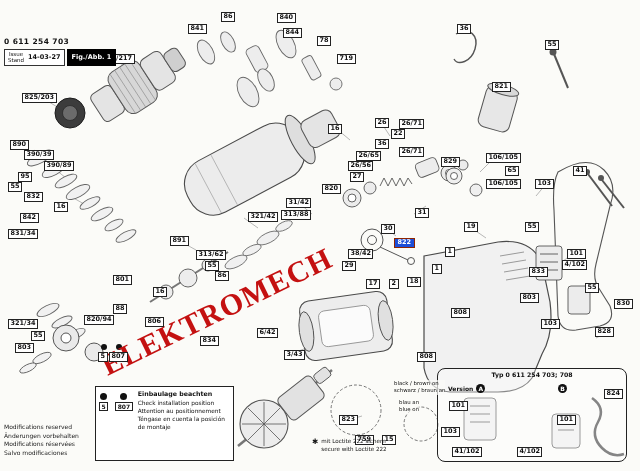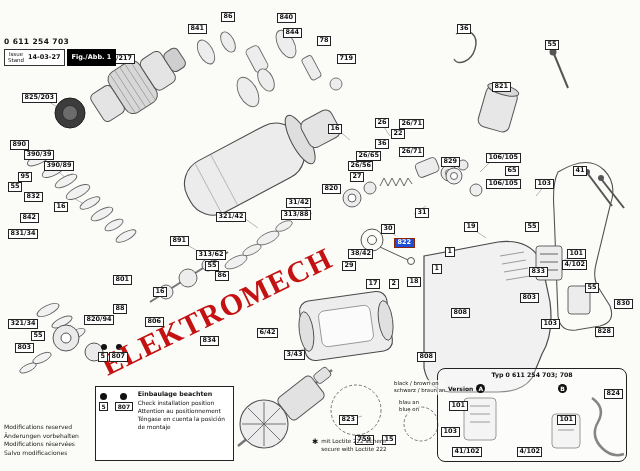--- a/index.html
+++ b/index.html
@@ -268,21 +268,21 @@
       <div class="plabel box" style="left: 356px; top: 151px;">26/65</div>
       <div class="plabel box" style="left: 348px; top: 161px;">26/56</div>
       <div class="plabel box" style="left: 350px; top: 172px;">27</div>
       <div class="plabel box" style="left: 322px; top: 184px;">820</div>
       <div class="plabel box" style="left: 415px; top: 208px;">31</div>
       <div class="plabel box" style="left: 381px; top: 224px;">30</div>
       <div class="plabel red" style="left: 394px; top: 238px;">822</div>
       <div class="plabel box" style="left: 348px; top: 249px;">38/42</div>
       <div class="plabel box" style="left: 342px; top: 261px;">29</div>
       <div class="plabel box" style="left: 170px; top: 236px;">891</div>
-      <div class="plabel box" style="left: 216px; top: 212px;">321/42</div>
+      <div class="plabel box" style="left: 248px; top: 212px;">321/42</div>
       <div class="plabel box" style="left: 286px; top: 198px;">31/42</div>
       <div class="plabel box" style="left: 281px; top: 210px;">313/88</div>
       <div class="plabel box" style="left: 196px; top: 250px;">313/62</div>
       <div class="plabel box" style="left: 205px; top: 261px;">55</div>
       <div class="plabel box" style="left: 215px; top: 271px;">86</div>
       <div class="plabel box" style="left: 153px; top: 287px;">16</div>
       <div class="plabel box" style="left: 113px; top: 275px;">801</div>
       <div class="plabel box" style="left: 113px; top: 304px;">88</div>
       <div class="plabel box" style="left: 84px; top: 315px;">820/94</div>
       <div class="plabel box" style="left: 145px; top: 317px;">806</div>

